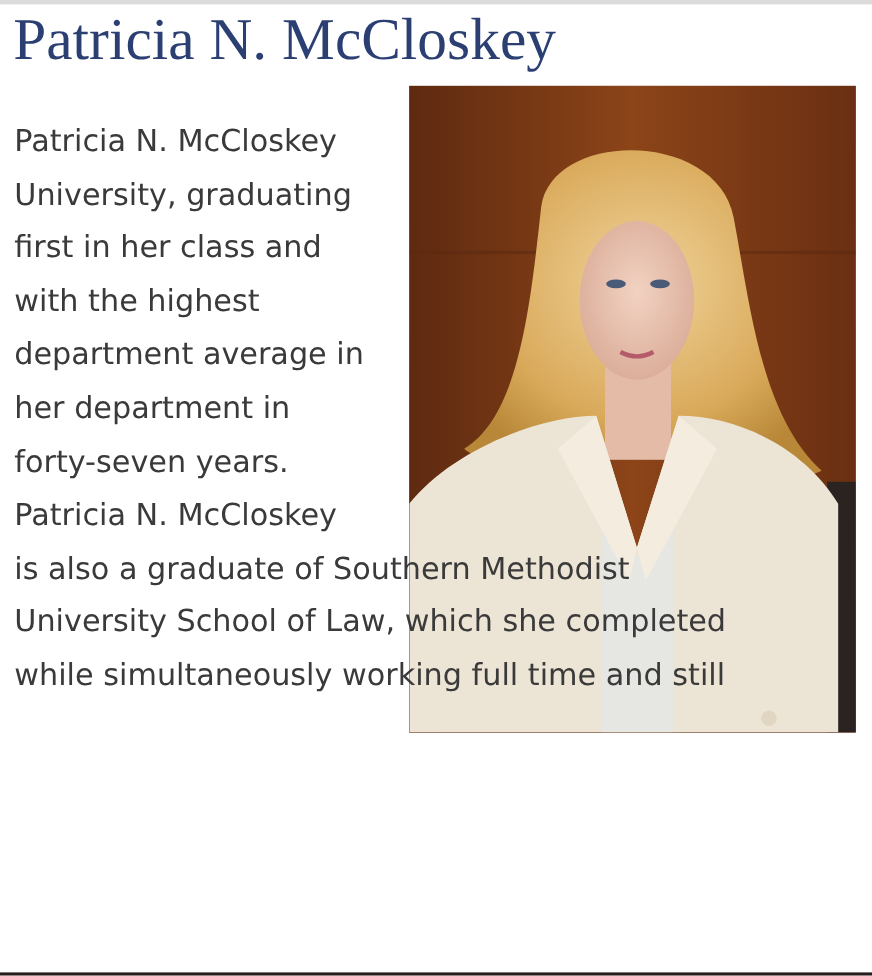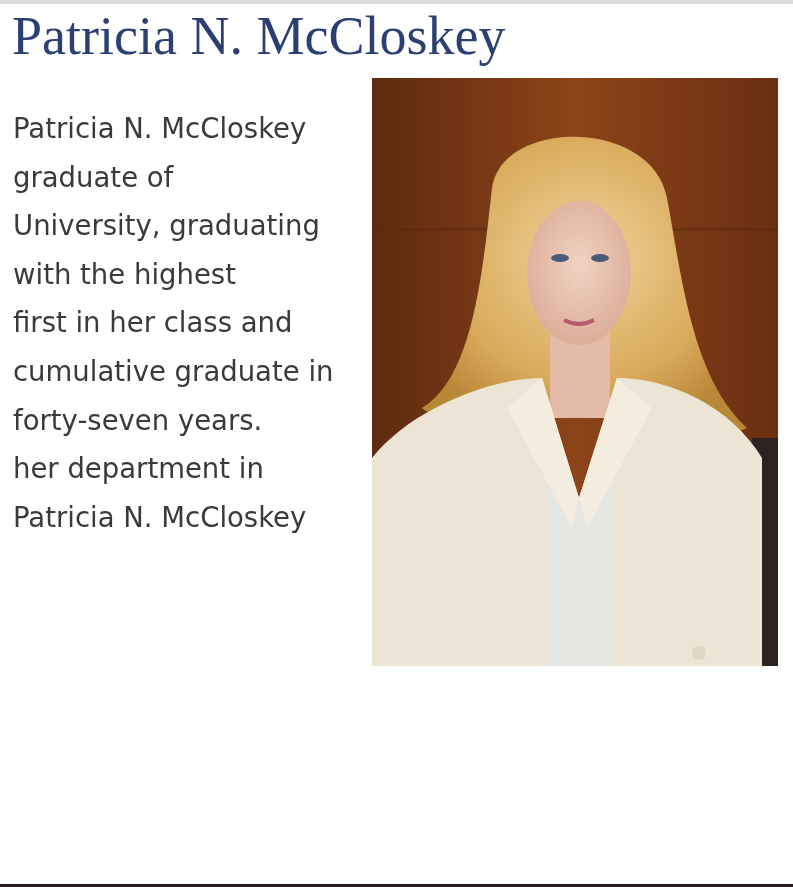--- a/index.html
+++ b/index.html
@@ -68,23 +68,25 @@
     <path d="M175 330 L207 430 L240 330 L240 588 L175 588 Z" fill="#e6e6e2"></path>
 
     <path d="M170 300 L135 330 L200 450 L207 420 Z" fill="#f3ecdf"></path>
     <path d="M245 300 L280 330 L215 450 L207 420 Z" fill="#f3ecdf"></path>
     <circle cx="327" cy="575" r="7" fill="#e0d6c2"></circle>
   </svg>
 </div>
 
 <div class="bio">
   <span class="line">Patricia N. McCloskey</span>
-  <span class="line">graduate of</span>
   <span class="line">University, graduating</span>
+  <span class="line">first in her class and</span>
   <span class="line">with the highest</span>
-  <span class="line">first in her class and</span>
-  <span class="line">cumulative graduate in</span>
+  <span class="line">department average in</span>
+  <span class="line">her department in</span>
   <span class="line">forty-seven years.</span>
-  <span class="line">her department in</span>
   <span class="line">Patricia N. McCloskey</span>
+  <span class="line">is also a graduate of Southern Methodist</span>
+  <span class="line">University School of Law, which she completed</span>
+  <span class="line">while simultaneously working full time and still</span>
 </div>
 
 <div class="bottom-rule"></div>
 
 </body></html>

